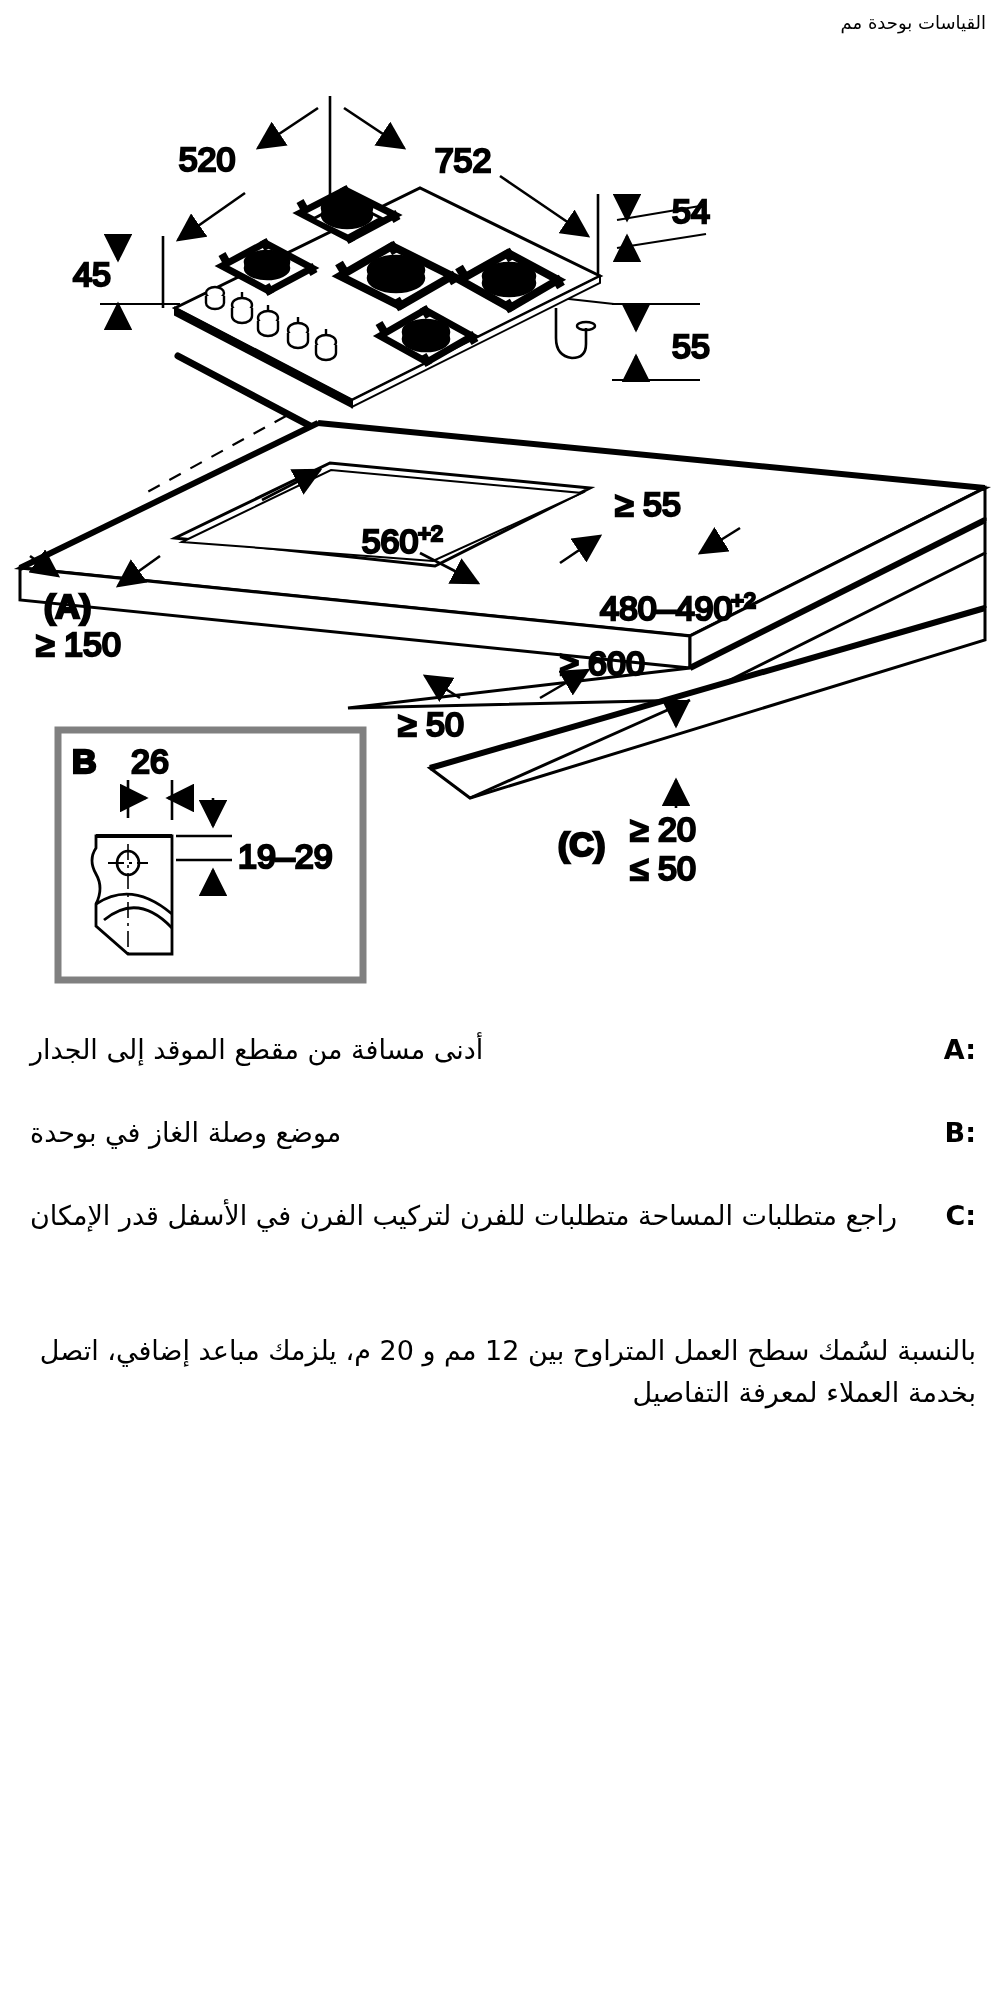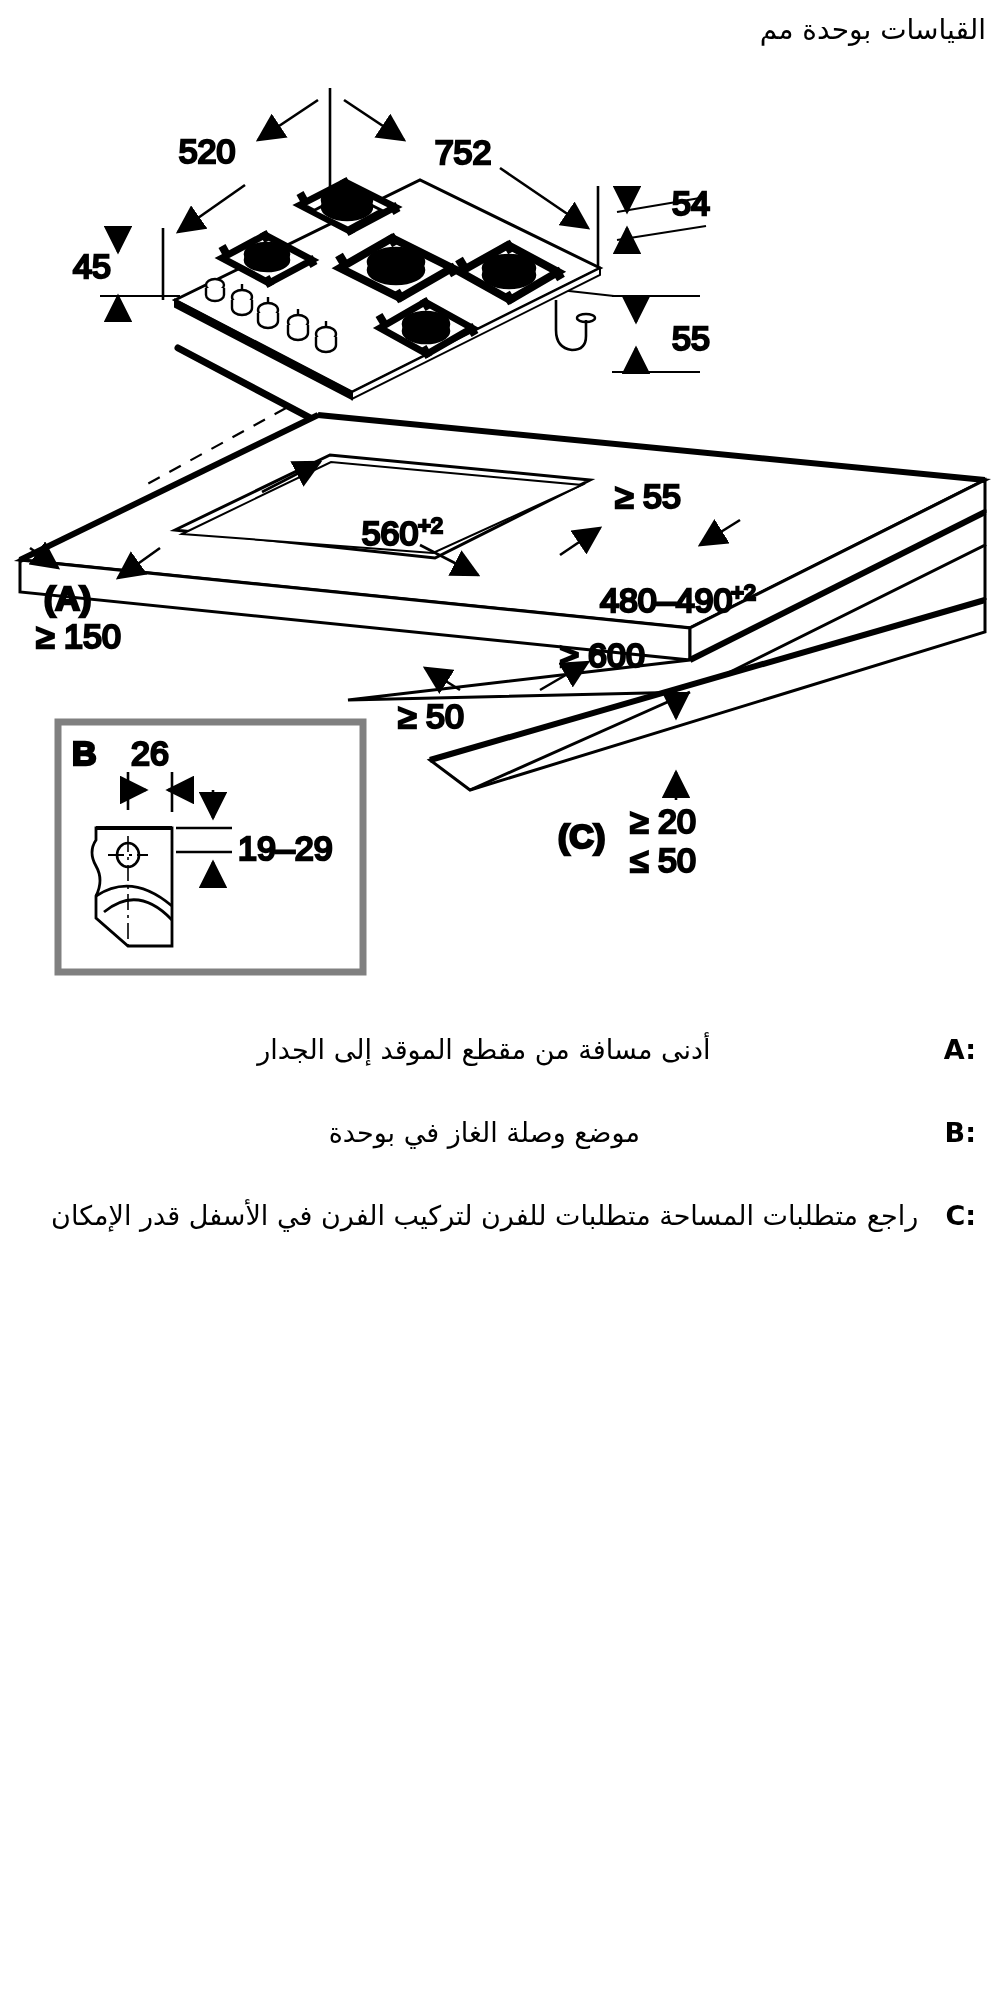--- a/index.html
+++ b/index.html
@@ -16,32 +16,32 @@
   }
   #page {
     position: relative;
     width: 1000px; height: 2000px;
   }
 
   
   .header-note {
     position: absolute;
     top: 12px; right: 14px;
-    font-size: 28px;
+    font-size: 18px;
     line-height: 1.25;
     direction: rtl;
     text-align: right;
     font-family: "DejaVu Sans", sans-serif;
     white-space: nowrap;
   }
 
   
   .drawing {
     position: absolute;
-    top: 0; left: 0;
+    top: 8px; left: 0;
     width: 911px; height: 1010px;
   }
   .drawing svg { display: block; }
 
   
   .legend {
     position: absolute;
     left: 30px; right: 24px;
     top: 1030px;
   }
@@ -57,21 +57,21 @@
   }
   .legend-key {
     font-weight: bold;
     flex: 0 0 auto;
     margin-left: 6px;
     direction: ltr;
     unicode-bidi: isolate;
   }
   .legend-text {
     flex: 1 1 auto;
-    text-align: center;
+    text-align: left;
     direction: rtl;
   }
   .footnote {
     position: absolute;
     left: 30px; right: 24px;
     top: 1330px;
     direction: rtl;
     text-align: right;
     font-family: "DejaVu Sans", sans-serif;
     font-size: 27px;
@@ -307,14 +307,15 @@
       <span class="legend-key">B:</span>
       <span class="legend-text">موضع وصلة الغاز في بوحدة</span>
     </div>
 
     <div class="legend-row">
       <span class="legend-key">C:</span>
       <span class="legend-text">راجع متطلبات المساحة متطلبات للفرن لتركيب الفرن في الأسفل قدر الإمكان</span>
     </div>
   </div>
 
+  <div class="footnote">بالنسبة لسُمك سطح العمل المتراوح بين 12 مم و 20 م، يلزمك مباعد إضافي، اتصل بخدمة العملاء لمعرفة التفاصيل</div>
 
 </div>
 
 </body></html>

